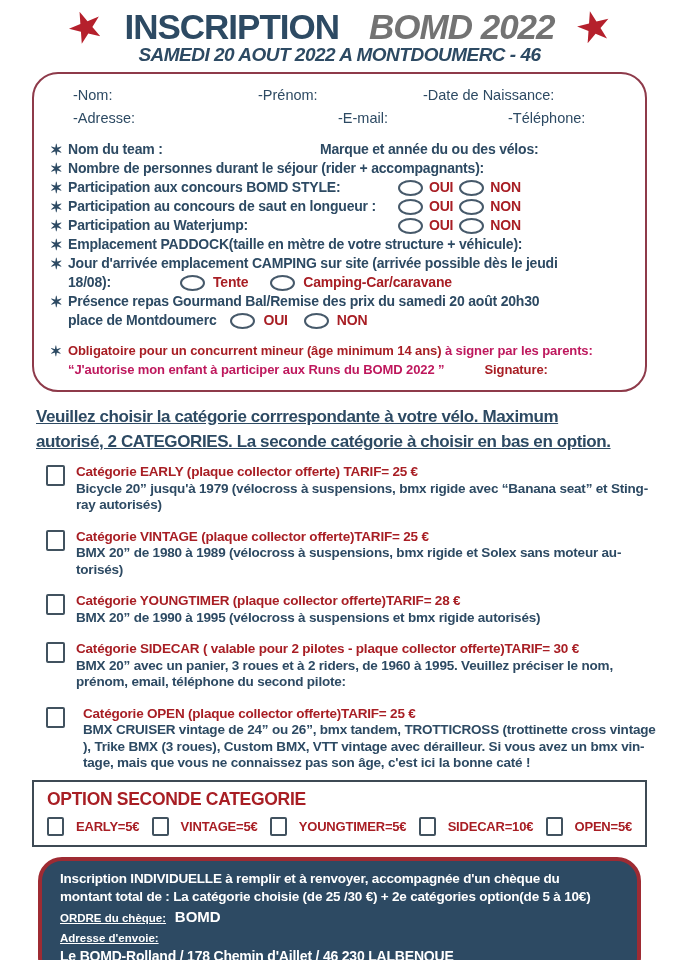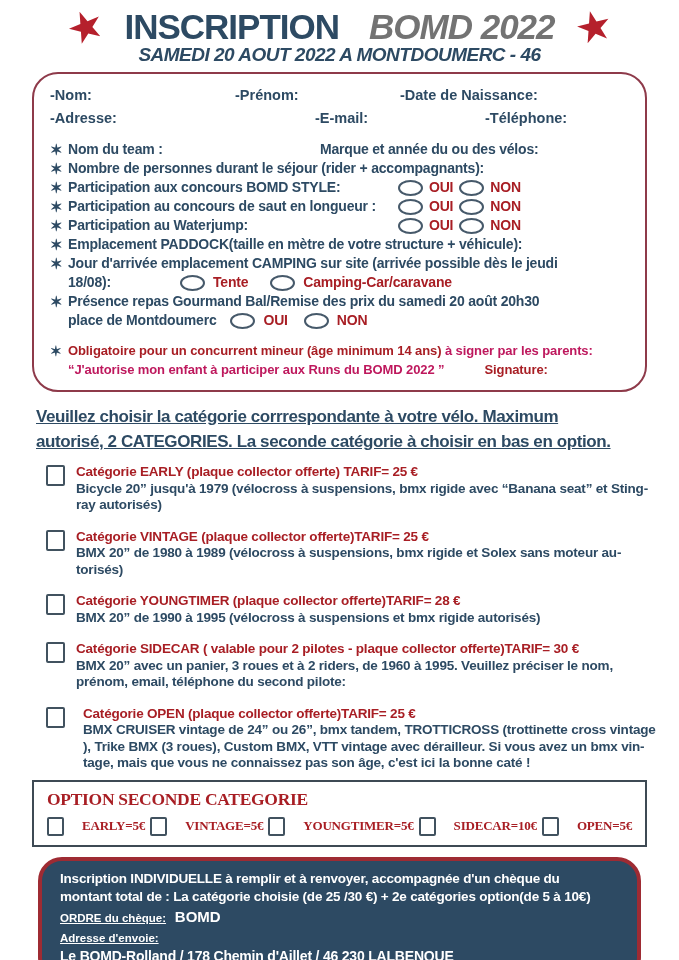--- a/index.html
+++ b/index.html
@@ -11,21 +11,21 @@
   .hdr{display:flex;align-items:center;justify-content:center;gap:20px;padding-top:6px;}
   .hstar{color:#b5202c;font-size:42px;line-height:1;display:inline-block;}
   .hstar.left{transform:rotate(-22deg);}
   .hstar.right{transform:rotate(-14deg);}
   .htitle{font-size:35px;font-weight:800;letter-spacing:-1px;color:#2d4a63;}
   .htitle2{font-size:35px;font-weight:800;font-style:italic;letter-spacing:-1px;color:#737373;margin-left:10px;}
   .hsub{text-align:center;font-size:19px;font-weight:800;font-style:italic;letter-spacing:-0.5px;color:#2d4a63;margin-top:-4px;}
 
   
   .fbox{margin:6px 32px 0;border:2px solid #8e3a4a;border-radius:26px;padding:10px 16px 12px;}
-  .prow{display:flex;font-size:14.5px;font-weight:bold;line-height:23px;}
+  .prow{display:flex;font-size:14.5px;font-weight:normal;line-height:23px;margin-left:23px;}
   .prow .c1a{width:185px;} .prow .c2a{width:165px;}
   .prow .c1b{width:265px;} .prow .c2b{width:170px;}
   .slist{margin-top:10px;}
   .line{display:flex;align-items:flex-start;font-size:14px;font-weight:bold;line-height:19px;letter-spacing:-0.2px;}
   .bullet{width:18px;flex:none;font-size:15px;line-height:19px;color:#2d4a63;}
   .qlabel{width:330px;flex:none;}
   .radios{display:flex;align-items:center;gap:6px;}
   .oval{display:inline-block;width:21px;height:12px;border:2px solid #46596a;border-radius:50%;background:#fff;flex:none;}
   .indent{margin-left:18px;}
   .subline{display:flex;align-items:flex-start;font-size:14px;font-weight:bold;line-height:19px;letter-spacing:-0.2px;}
@@ -40,24 +40,24 @@
 
   
   .cats{margin:0 24px 0 46px;}
   .cat{display:flex;margin-bottom:15px;}
   .cbx{width:15px;height:17px;border:2px solid #41525f;border-radius:2px;background:#fff;flex:none;margin-top:1px;}
   .cat .txt{margin-left:11px;font-size:13.5px;font-weight:bold;line-height:16.5px;letter-spacing:-0.2px;}
   .cat .ttl{color:#a81e24;white-space:nowrap;}
   .cat .dl{color:#2d4a63;white-space:nowrap;}
 
   
-  .optbox{margin:4px 32px 0;border:2px solid #3e4a54;padding:7px 13px 9px;font-family:Liberation Serif, serif;}
+  .optbox{margin:4px 32px 0;border:2px solid #3e4a54;padding:7px 13px 9px;}
   .optbox .ottl{color:#a81e24;font-size:17.5px;font-weight:800;letter-spacing:-0.3px;}
   .optrow{display:flex;justify-content:space-between;align-items:center;margin-top:7px;}
-  .opt{display:flex;align-items:center;gap:18px;font-size:13px;font-weight:800;color:#a81e24;letter-spacing:-0.2px;justify-content:space-between;}
+  .opt{display:flex;align-items:center;gap:12px;font-size:13px;font-weight:800;color:#a81e24;letter-spacing:-0.2px;justify-content:space-between;}
   .opt .cbx{width:13px;height:15px;margin-top:0;}
 
   
   .foot{margin:10px 38px 0;background:#2d4a63;border:4px solid #9e2b33;border-radius:24px;padding:9px 18px 11px;color:#fff;font-weight:bold;}
   .foot .l{font-size:13.5px;line-height:18px;letter-spacing:-0.2px;white-space:nowrap;}
   .foot .order{margin-top:2px;font-size:13.5px;line-height:18px;}
   .foot .ul{text-decoration:underline;font-size:11.5px;}
   .foot .bomd{font-size:15px;margin-left:5px;}
   .foot .addr{font-size:14px;line-height:19px;letter-spacing:-0.2px;white-space:nowrap;}
 </style>

